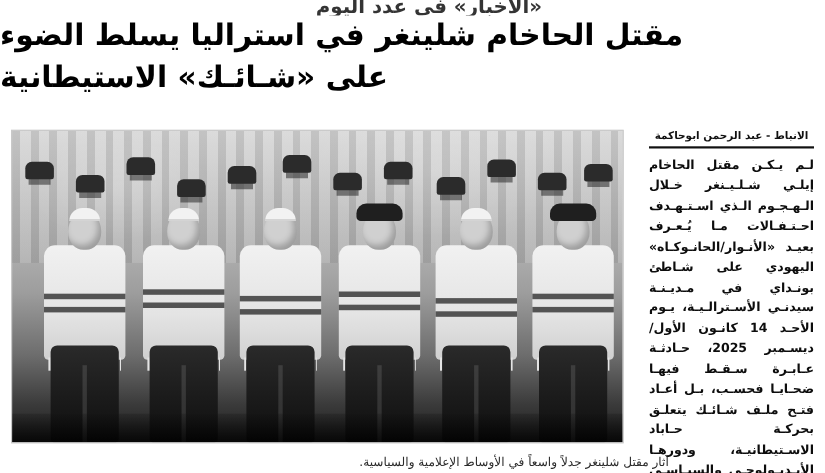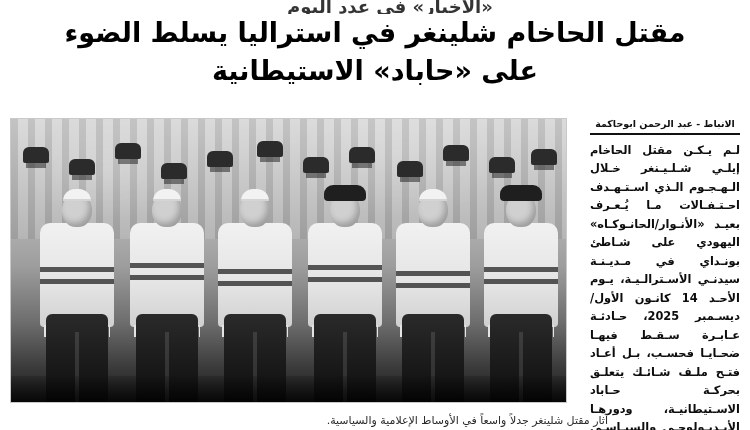--- a/index.html
+++ b/index.html
@@ -38,21 +38,21 @@
     overflow: hidden;
     height: 14px;
     line-height: 14px;
     padding-left: 15px;
   }
   .headline {
     position: absolute;
     top: 14px;
     left: 0;
     width: 750px;
-    text-align: center;
+    text-align: left;
     font-size: 27px;
     font-weight: bold;
     color: #000;
     line-height: 1.42;
     letter-spacing: 0px;
   }
   .headline .l1 { display: block; }
   .headline .l2 { display: block; }
 
   
@@ -227,21 +227,21 @@
 </style>
 </head>
 <body>
 
 <div class="page">
 
   <div class="kicker">«الأخبار» في عدد اليوم</div>
 
   <div class="headline">
     <span class="l1">مقتل الحاخام شلينغر في استراليا يسلط الضوء</span>
-    <span class="l2">على «حاباد» الاستيطانية</span>
+    <span class="l2">على «شـائـك» الاستيطانية</span>
   </div>
 
   <div class="content">
 
     <div class="photo-wrap">
       <div class="photo">
         <div class="bg-crowd"></div>
         <div class="bg-hats">
           <i style="left:12px;  top:10px;"></i>
           <i style="left:58px;  top:22px;"></i>

